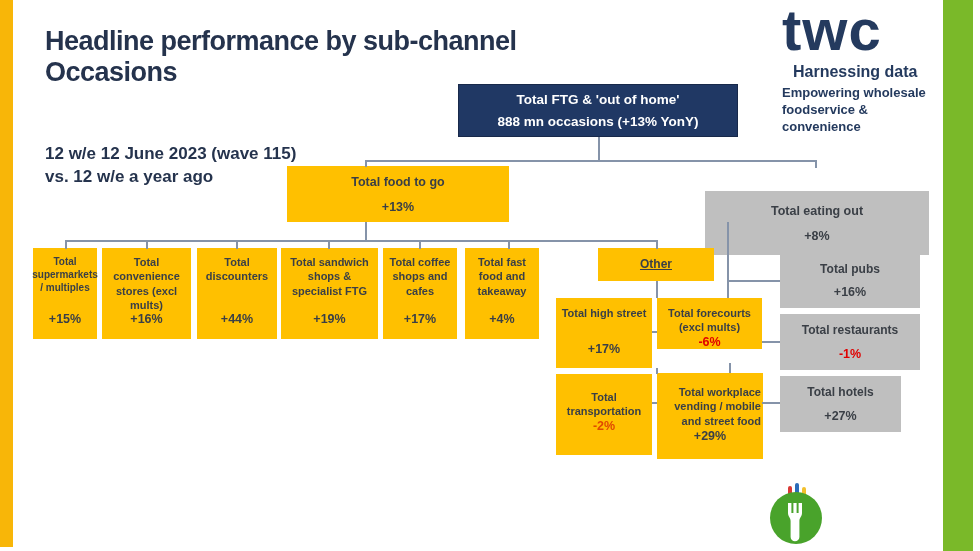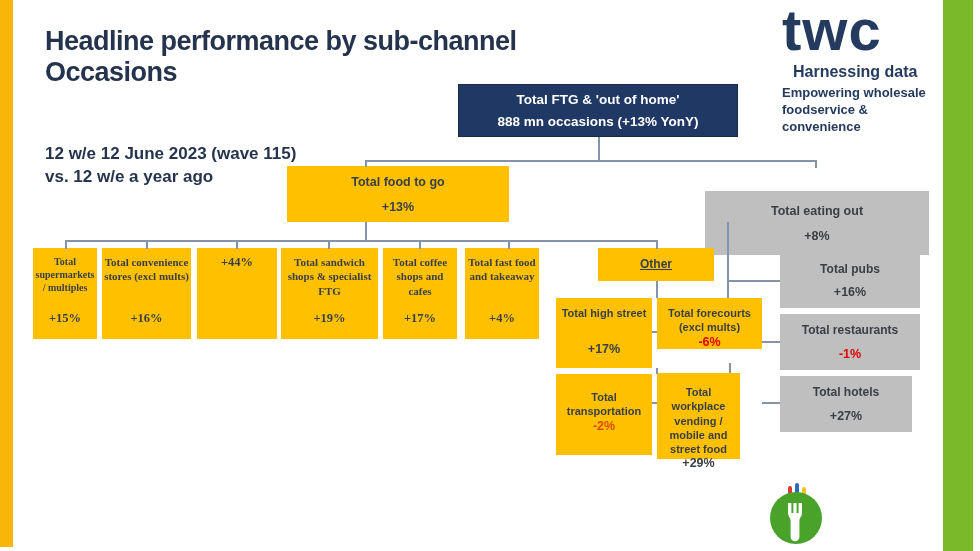--- a/index.html
+++ b/index.html
@@ -26,21 +26,21 @@
   
   .node{position:absolute;display:flex;flex-direction:column;align-items:center;
         text-align:center;font-weight:bold;color:#3A3F46;box-sizing:border-box;}
   .yellow{background:#FFC000;}
   .gray{background:#BFBFBF;}
   .navy{background:#203864;color:#ffffff;border:1px solid #18294a;}
   .node .lbl{font-size:11px;line-height:1.3;}
   .node .val{font-size:12.5px;}
   .lvl2{justify-content:center;gap:9px;}
   .lvl2 .lbl{font-size:12.5px;}
-  .lvl3{justify-content:space-between;padding:7px 2px 13px 2px;font-family:Liberation Serif, serif;}
+  .lvl3{justify-content:space-between;padding:7px 2px 13px 2px;}
   .grid-node{justify-content:space-between;padding:8px 2px 12px 2px;}
   .gray-node{justify-content:center;gap:8px;}
   .gray-node .lbl{font-size:12px;}
   #node-root{left:458px;top:84px;width:280px;height:53px;justify-content:center;gap:7px;}
   #node-root .l{font-size:13.5px;}
 
   
   .conn{position:absolute;background:#8593A9;}
 
   
@@ -86,20 +86,21 @@
 
 <div class="node yellow lvl3" style="left:33px;top:248px;width:64px;height:91px;">
   <div class="lbl" style="font-size:10px;">Total supermarkets / multiples</div>
   <div class="val">+15%</div>
 </div>
 <div class="node yellow lvl3" style="left:102px;top:248px;width:89px;height:91px;">
   <div class="lbl">Total convenience stores (excl mults)</div>
   <div class="val">+16%</div>
 </div>
 <div class="node yellow lvl3" style="left:197px;top:248px;width:80px;height:91px;">
+  <div class="lbl">Total discounters</div>
   <div class="val">+44%</div>
 </div>
 <div class="node yellow lvl3" style="left:281px;top:248px;width:97px;height:91px;">
   <div class="lbl">Total sandwich shops &amp; specialist FTG</div>
   <div class="val">+19%</div>
 </div>
 <div class="node yellow lvl3" style="left:383px;top:248px;width:74px;height:91px;">
   <div class="lbl">Total coffee shops and cafes</div>
   <div class="val">+17%</div>
 </div>
@@ -116,34 +117,34 @@
   <div class="val">+17%</div>
 </div>
 <div class="node yellow grid-node" style="left:657px;top:298px;width:105px;height:51px;">
   <div class="lbl">Total forecourts (excl mults)</div>
   <div class="val" style="color: rgb(224, 0, 0);">-6%</div>
 </div>
 <div class="node yellow grid-node" style="left:556px;top:374px;width:96px;height:81px;padding-top:16px;padding-bottom:22px;">
   <div class="lbl">Total transportation</div>
   <div class="val" style="color: rgb(224, 74, 0);">-2%</div>
 </div>
-<div class="node yellow grid-node" style="left:657px;top:373px;width:83px;height:86px;padding-top:12px;padding-bottom:16px;">
+<div class="node yellow grid-node" style="left:657px;top:373px;width:106px;height:86px;padding-top:12px;padding-bottom:16px;text-align:right;">
   <div class="lbl">Total workplace vending / mobile and street food</div>
   <div class="val">+29%</div>
 </div>
 
 <div class="node gray gray-node" style="left:780px;top:253px;width:140px;height:55px;">
   <div class="lbl">Total pubs</div>
   <div class="val">+16%</div>
 </div>
 <div class="node gray gray-node" style="left:780px;top:314px;width:140px;height:56px;">
   <div class="lbl">Total restaurants</div>
   <div class="val" style="color: rgb(224, 0, 0);">-1%</div>
 </div>
-<div class="node gray gray-node" style="left:780px;top:376px;width:132px;height:56px;text-align:center;">
+<div class="node gray gray-node" style="left:780px;top:376px;width:121px;height:56px;text-align:center;">
   <div class="lbl">Total hotels</div>
   <div class="val">+27%</div>
 </div>
 
 <div class="conn" style="left:598px;top:137px;width:2px;height:24px;"></div>
 <div class="conn" style="left:365px;top:160px;width:452px;height:2px;"></div>
 <div class="conn" style="left:365px;top:160px;width:2px;height:7px;"></div>
 <div class="conn" style="left:815px;top:160px;width:2px;height:8px;"></div>
 <div class="conn" style="left:365px;top:222px;width:2px;height:20px;"></div>
 <div class="conn" style="left:65px;top:240px;width:593px;height:2px;"></div>

